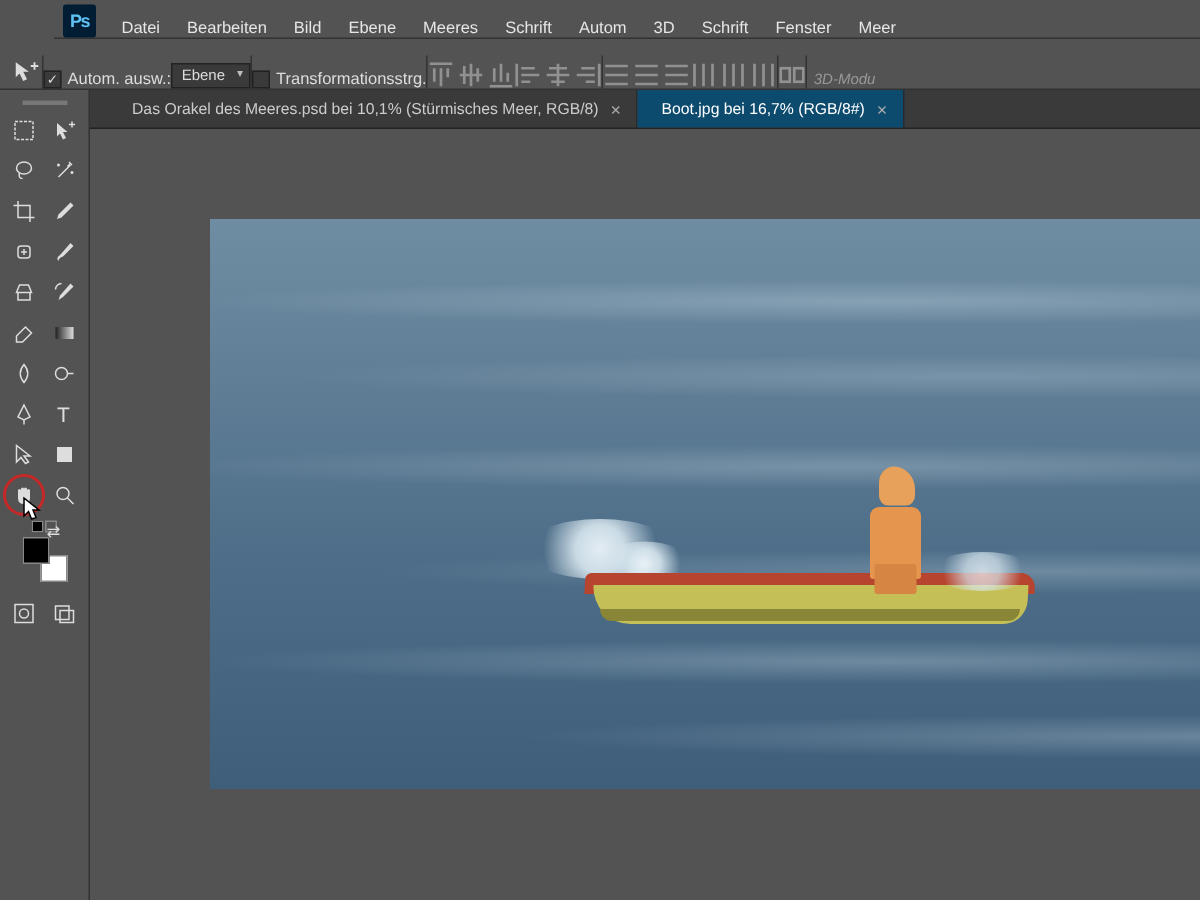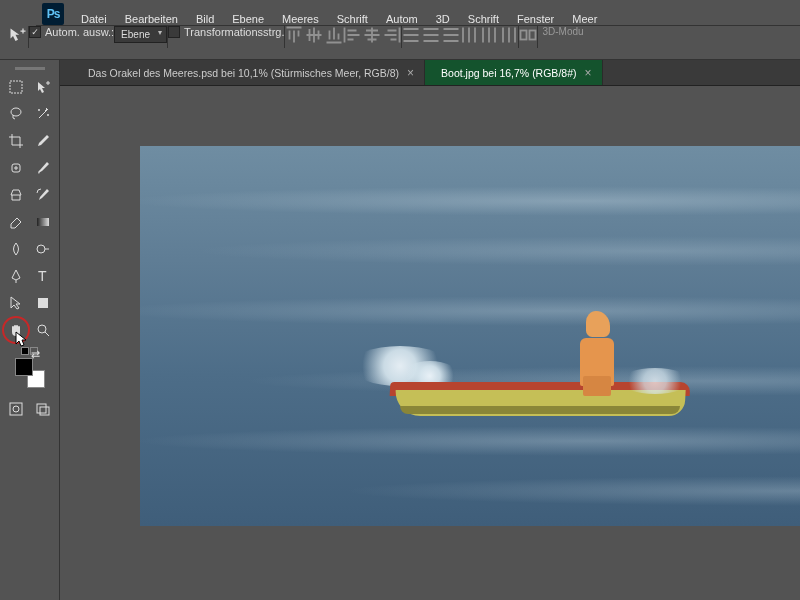--- a/index.html
+++ b/index.html
@@ -1,31 +1,31 @@
 <!DOCTYPE html>
 <html><head>
 <meta charset="utf-8">
 <style>
   * { margin: 0; padding: 0; box-sizing: border-box; font-family: "Segoe UI", Tahoma, sans-serif; }
   body { background: #535353; width: 800px; height: 600px; overflow: hidden; color: #ddd; font-size: 11px; }
   .menubar { display: flex; align-items: flex-end; height: 26px; background: #535353; padding: 0 6px; border-bottom: 1px solid #333; margin-left: 36px; }
   .ps-logo { width: 22px; height: 22px; background: #001d33; color: #5fc2f5; font-weight: bold; font-size: 12px; text-align: center; line-height: 22px; margin-right: 8px; border-radius: 2px; letter-spacing: -1px; }
   .menu-item { padding: 0 9px; color: #e6e6e6; cursor: default; }
-  .optbar { display: flex; align-items: flex-start; height: 34px; background: #535353; padding: 0 8px; gap: 0; border-bottom: 1px solid #333; }
+  .optbar { display: flex; align-items: flex-end; height: 34px; background: #535353; padding: 0 8px; gap: 0; border-bottom: 1px solid #333; }
   .opt-icon { width: 20px; height: 20px; display: flex; align-items: center; justify-content: center; }
   .chk { display: flex; align-items: center; gap: 4px; }
   .chk-box { width: 12px; height: 12px; background: #3a3a3a; border: 1px solid #222; display: flex; align-items: center; justify-content: center; }
   .chk-box.checked::after { content: "✓"; color: #ddd; font-size: 9px; }
   .dd { background: #3a3a3a; border: 1px solid #222; padding: 2px 16px 2px 6px; position: relative; font-size: 10px; }
   .dd::after { content: "▾"; position: absolute; right: 4px; top: 1px; font-size: 8px; color: #bbb; }
   .sep { width: 1px; height: 22px; background: #333; }
   .align-group { display: flex; gap: 2px; }
   .align-btn { width: 18px; height: 18px; display: flex; align-items: center; justify-content: center; opacity: 0.6; }
   .align-btn svg { stroke: #bbb; fill: none; stroke-width: 1.2; }
-  .mode-label { color: #999; font-size: 10px; margin-left: 4px; }
+  .mode-label { color: #999; font-size: 10px; margin-left: 4px; font-style: italic; }
   .workspace { display: flex; height: 540px; }
   .toolbox { width: 60px; background: #535353; border-right: 1px solid #333; padding: 4px 2px; }
   .tool-collapse { width: 56px; height: 8px; display: flex; justify-content: center; align-items: center; margin-bottom: 2px; }
   .tool-collapse span { width: 30px; height: 3px; background: #777; position: relative; }
   .tool-grid { display: grid; grid-template-columns: 26px 26px; gap: 1px; justify-content: center; }
   .tool { width: 26px; height: 26px; display: flex; align-items: center; justify-content: center; position: relative; cursor: default; }
   .tool svg { width: 16px; height: 16px; }
   .highlight-ring { position: absolute; width: 28px; height: 28px; border: 2px solid #c62828; border-radius: 50%; pointer-events: none; }
   .cursor-ptr { position: absolute; left: 12px; top: 14px; z-index: 5; }
   .cursor-ptr svg { width: 14px; height: 18px; }
@@ -33,21 +33,21 @@
   .swatch-stack { position: relative; width: 30px; height: 30px; margin-top: 2px; }
   .sw { position: absolute; width: 18px; height: 18px; border: 1px solid #888; }
   .sw-fg { background: #000; top: 0; left: 0; z-index: 2; }
   .sw-bg { background: #fff; bottom: 0; right: 0; z-index: 1; }
   .sw-mini { display: flex; gap: 1px; margin-bottom: 1px; }
   .sw-mini div { width: 8px; height: 8px; border: 1px solid #888; }
   .bottom-tools { margin-top: 8px; display: grid; grid-template-columns: 26px 26px; gap: 1px; justify-content: center; }
   .editor { flex: 1; display: flex; flex-direction: column; }
   .tabs { display: flex; height: 26px; background: #3a3a3a; border-bottom: 1px solid #222; padding-left: 18px; align-items: stretch; }
   .tab { display: flex; align-items: center; padding: 0 10px; font-size: 10.5px; gap: 8px; color: #ccc; border-right: 1px solid #2a2a2a; }
-  .tab.active { background: #14532d; color: #fff; padding-left: 16px; }
+  .tab.active { background: #0c4a6e; color: #fff; padding-left: 16px; }
   .tab-close { color: #aaa; font-size: 12px; }
   .canvas-area { flex: 1; background: #535353; padding: 60px 0 0 80px; }
   .canvas { width: 660px; height: 380px; background: #5d7b93; position: relative; overflow: hidden; }
   
   .sky { position: absolute; inset: 0; background: linear-gradient(180deg,#6f8da2 0%,#5f7d95 30%,#4d6d88 60%,#3f5e7a 100%); }
   .wave { position: absolute; width: 140%; height: 30px; border-radius: 50%; opacity: 0.35; background: radial-gradient(ellipse,#c3d5e0 0%,transparent 70%); }
   .boat { position: absolute; left: 250px; top: 170px; width: 300px; height: 110px; }
   .hull-band { position: absolute; bottom: 30px; width: 300px; height: 14px; background: #b7442f; border-radius: 4px 10px 0 0; transform: skewX(-3deg); }
   .hull-body { position: absolute; bottom: 10px; width: 290px; height: 26px; background: #c5bf57; border-radius: 0 0 60px 100px; left: 5px; transform: skewX(-3deg); }
   .hull-shade { position: absolute; bottom: 12px; width: 280px; height: 8px; background: #8a8638; left: 10px; border-radius: 0 0 40px 40px; }

